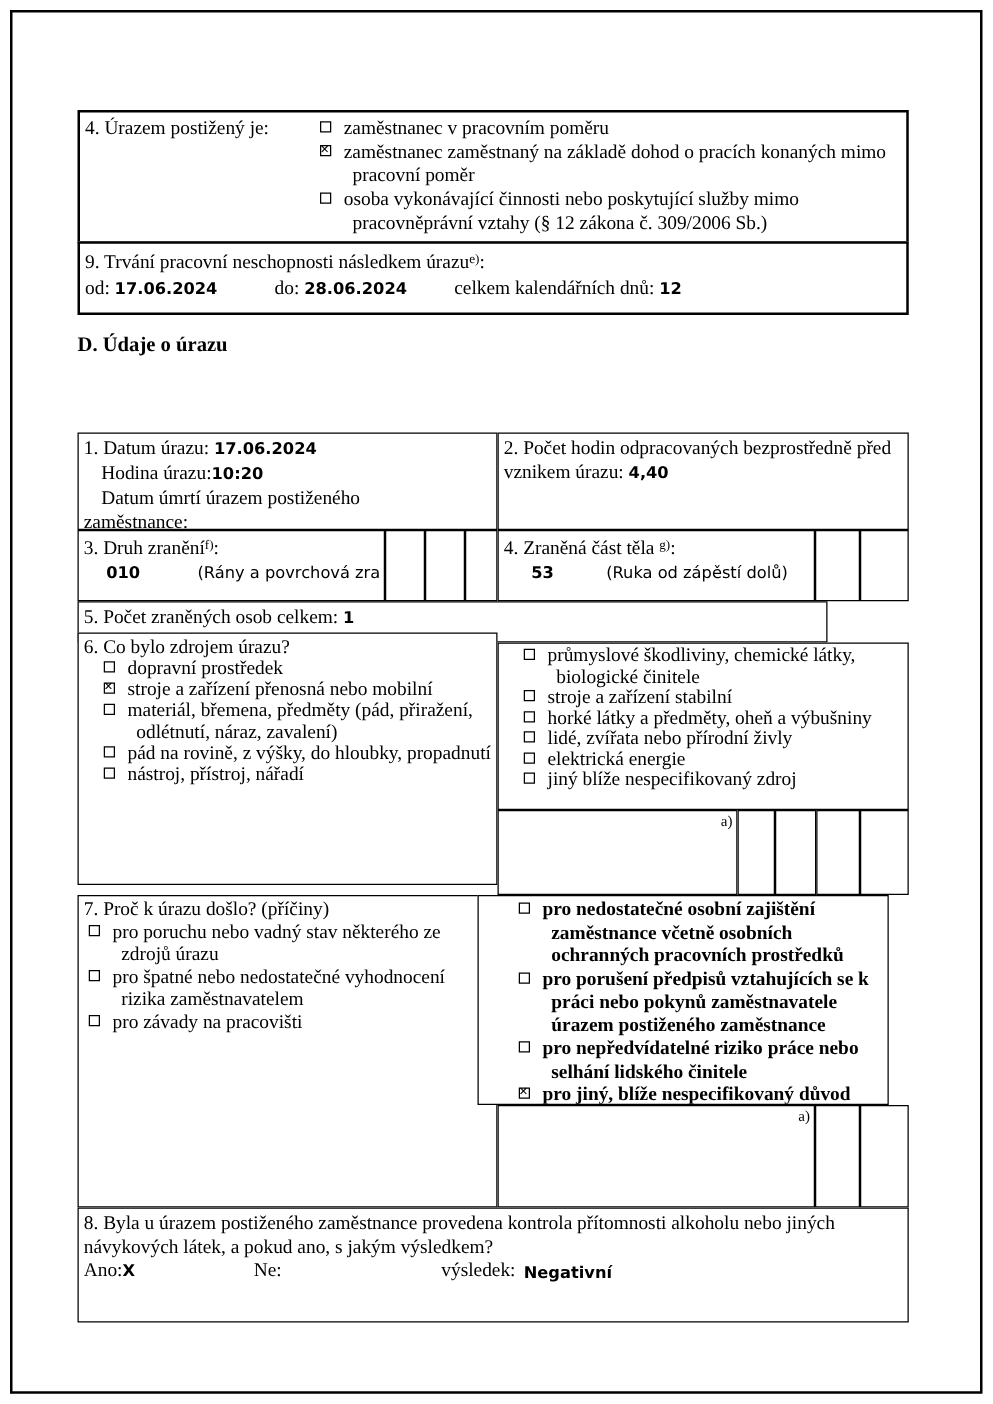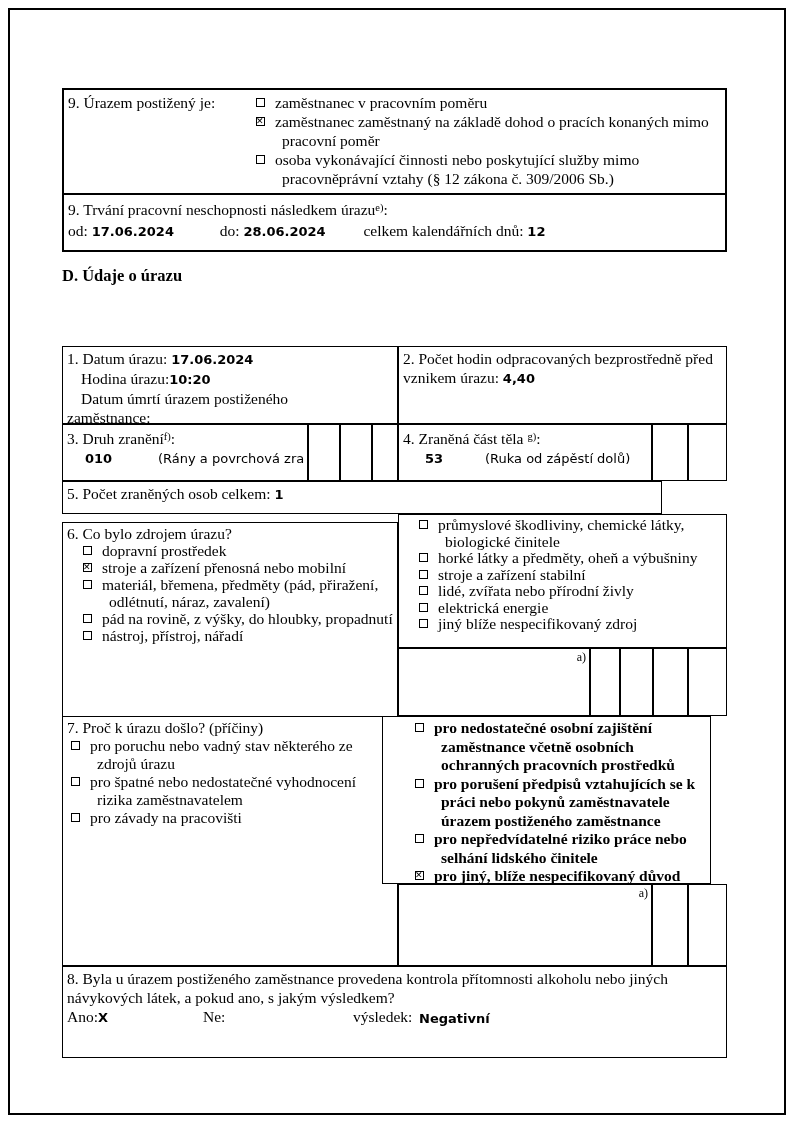--- a/index.html
+++ b/index.html
@@ -20,21 +20,21 @@
     font-family:"DejaVu Sans", sans-serif; font-weight:bold; font-size:9px; line-height:12px; }
   .anote { position:absolute; top:1px; right:3px; font-size:12px; }
   .nowrap { white-space:nowrap; }
 </style>
 </head>
 <body>
 
 <div class="frame"></div>
 
 <div class="box serif15" style="left:62px; top:88px; width:665px; height:107px;">
-  <div class="abs" style="left:4px; top:3px;">9. Úrazem postižený je:</div>
+  <div class="abs" style="left:4px; top:3px;">4. Úrazem postižený je:</div>
   <div class="abs" style="left:192px; top:3px; width:462px;">
     <div class="cbi">
       <span class="cb"></span><span>zaměstnanec v pracovním poměru</span>
     </div>
     <div class="cbi">
       <span class="cb checked"></span><span>zaměstnanec zaměstnaný na základě dohod o pracích konaných mimo pracovní poměr</span>
     </div>
     <div class="cbi">
       <span class="cb"></span><span>osoba vykonávající činnosti nebo poskytující služby mimo pracovněprávní vztahy (§ 12 zákona č. 309/2006 Sb.)</span>
     </div>
@@ -91,34 +91,34 @@
     </div>
   </div>
   <div class="cell" style="left:590px; top:78px; width:36px; height:57px;"></div>
   <div class="cell" style="left:626px; top:78px; width:39px; height:57px;"></div>
 
   <div class="cell serif15" style="left:0; top:135px; width:600px; height:33px;">
     <span>5. Počet zraněných osob celkem:</span>
     <span class="val">1</span>
   </div>
 
-  <div class="cell serif15" style="left:0; top:176px; width:336px; height:202px; line-height:17px;">
+  <div class="cell serif15" style="left:0; top:160px; width:336px; height:202px; line-height:17px;">
     <div>6. Co bylo zdrojem úrazu?</div>
     <div style="padding-left:16px;">
       <div class="cbi"><span class="cb"></span><span>dopravní prostředek</span></div>
       <div class="cbi"><span class="cb checked"></span><span>stroje a zařízení přenosná nebo mobilní</span></div>
       <div class="cbi"><span class="cb"></span><span>materiál, břemena, předměty (pád, přiražení, odlétnutí, náraz, zavalení)</span></div>
       <div class="cbi"><span class="cb"></span><span>pád na rovině, z výšky, do hloubky, propadnutí</span></div>
       <div class="cbi"><span class="cb"></span><span>nástroj, přístroj, nářadí</span></div>
     </div>
   </div>
   <div class="cell serif15" style="left:336px; top:168px; width:329px; height:134px; line-height:16.5px; padding-left:20px;">
     <div class="cbi"><span class="cb"></span><span>průmyslové škodliviny, chemické látky, biologické činitele</span></div>
+    <div class="cbi"><span class="cb"></span><span>stroje a zařízení stabilní</span></div>
     <div class="cbi"><span class="cb"></span><span>horké látky a předměty, oheň a výbušniny</span></div>
-    <div class="cbi"><span class="cb"></span><span>stroje a zařízení stabilní</span></div>
     <div class="cbi"><span class="cb"></span><span>lidé, zvířata nebo přírodní živly</span></div>
     <div class="cbi"><span class="cb"></span><span>elektrická energie</span></div>
     <div class="cbi"><span class="cb"></span><span>jiný blíže nespecifikovaný zdroj</span></div>
   </div>
   <div class="cell" style="left:336px; top:302px; width:192px; height:68px;">
     <span class="anote">a)</span>
   </div>
   <div class="cell" style="left:528px; top:302px; width:30px; height:68px;"></div>
   <div class="cell" style="left:558px; top:302px; width:33px; height:68px;"></div>
   <div class="cell" style="left:591px; top:302px; width:35px; height:68px;"></div>

